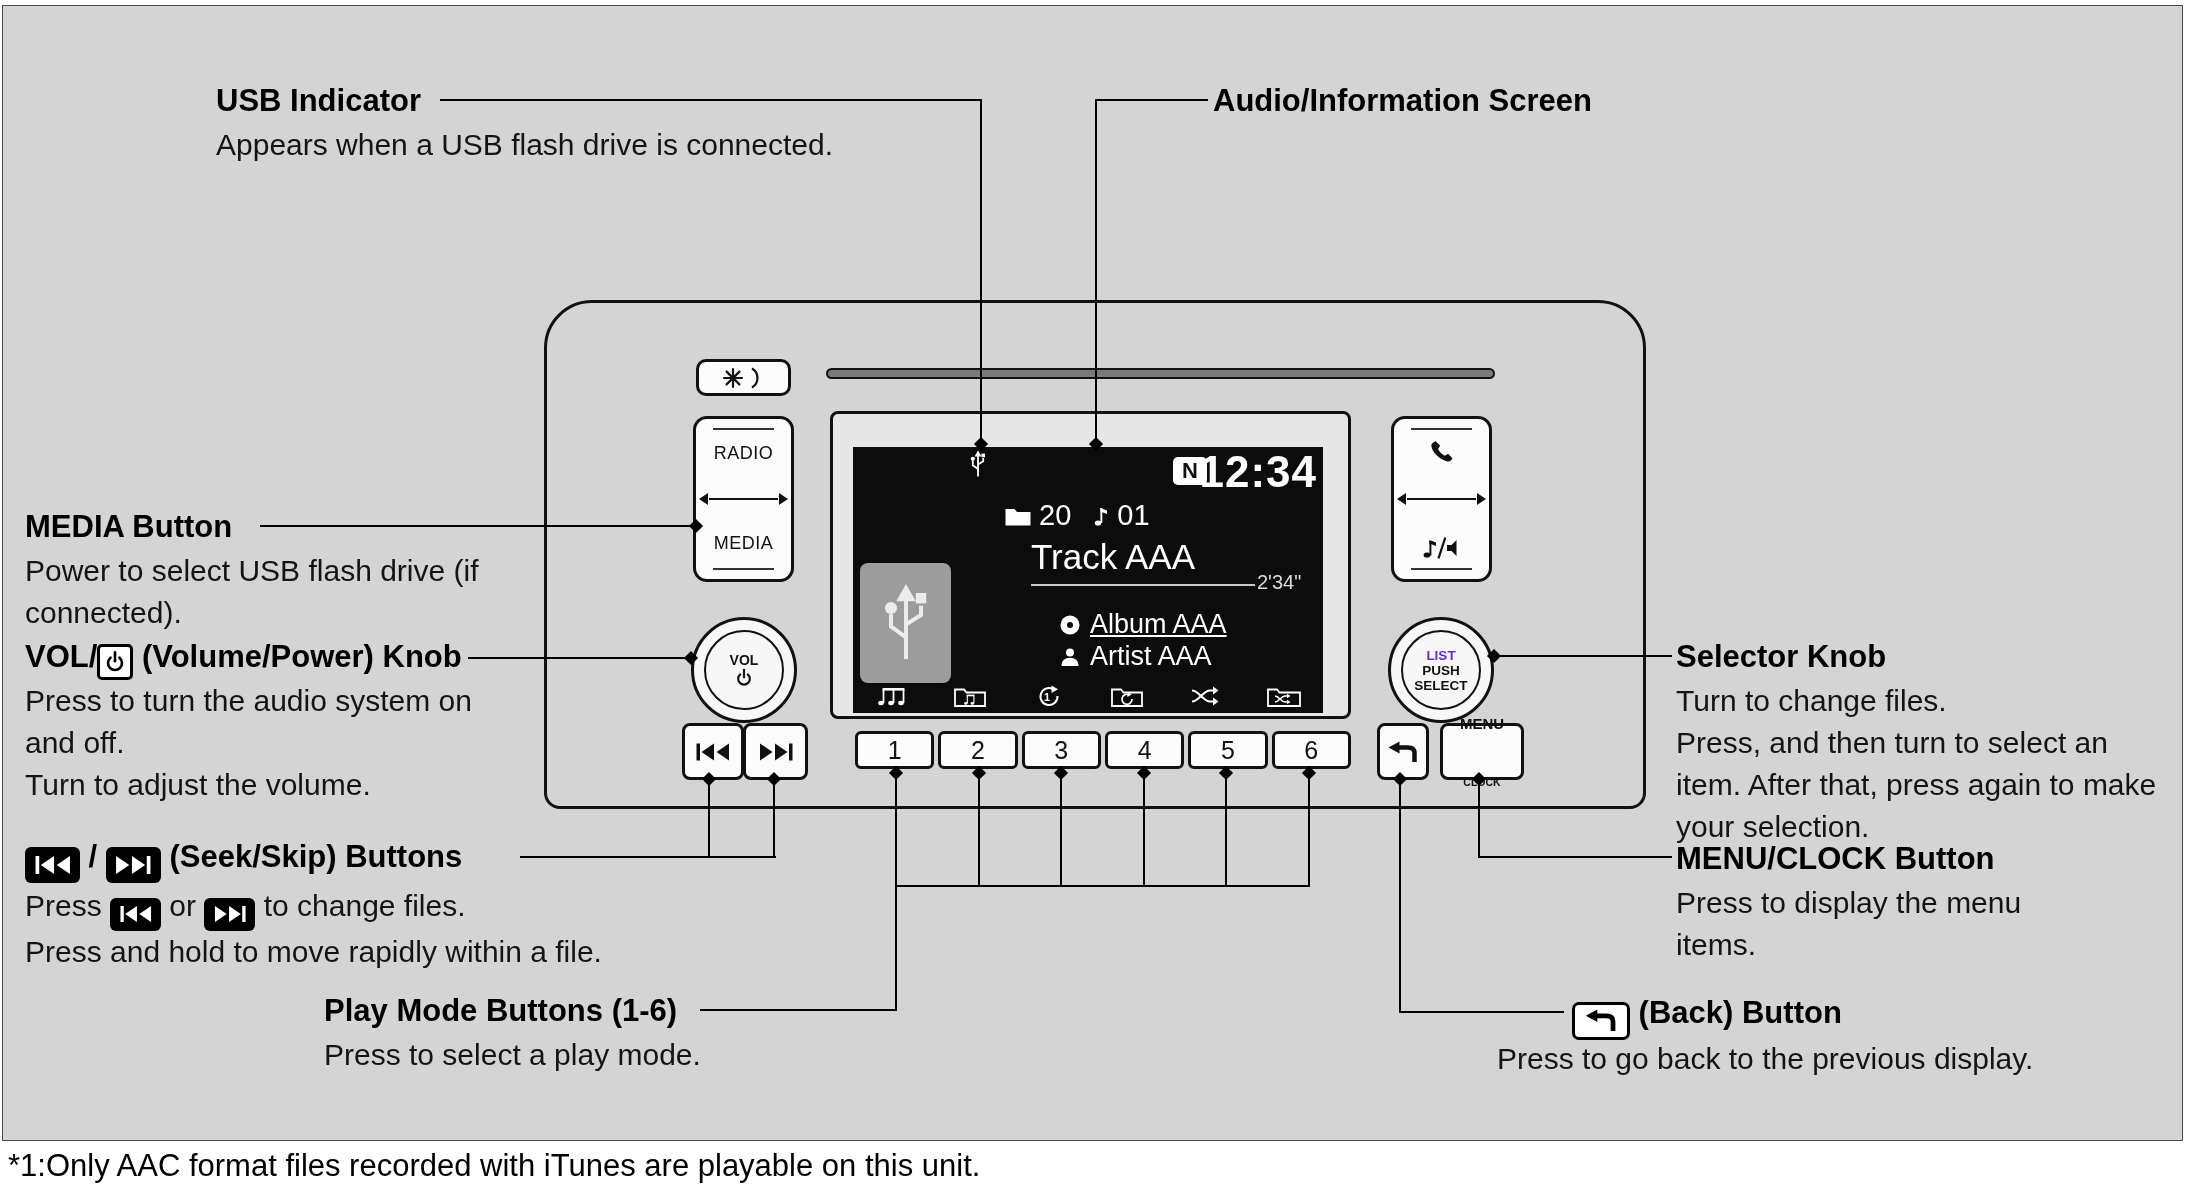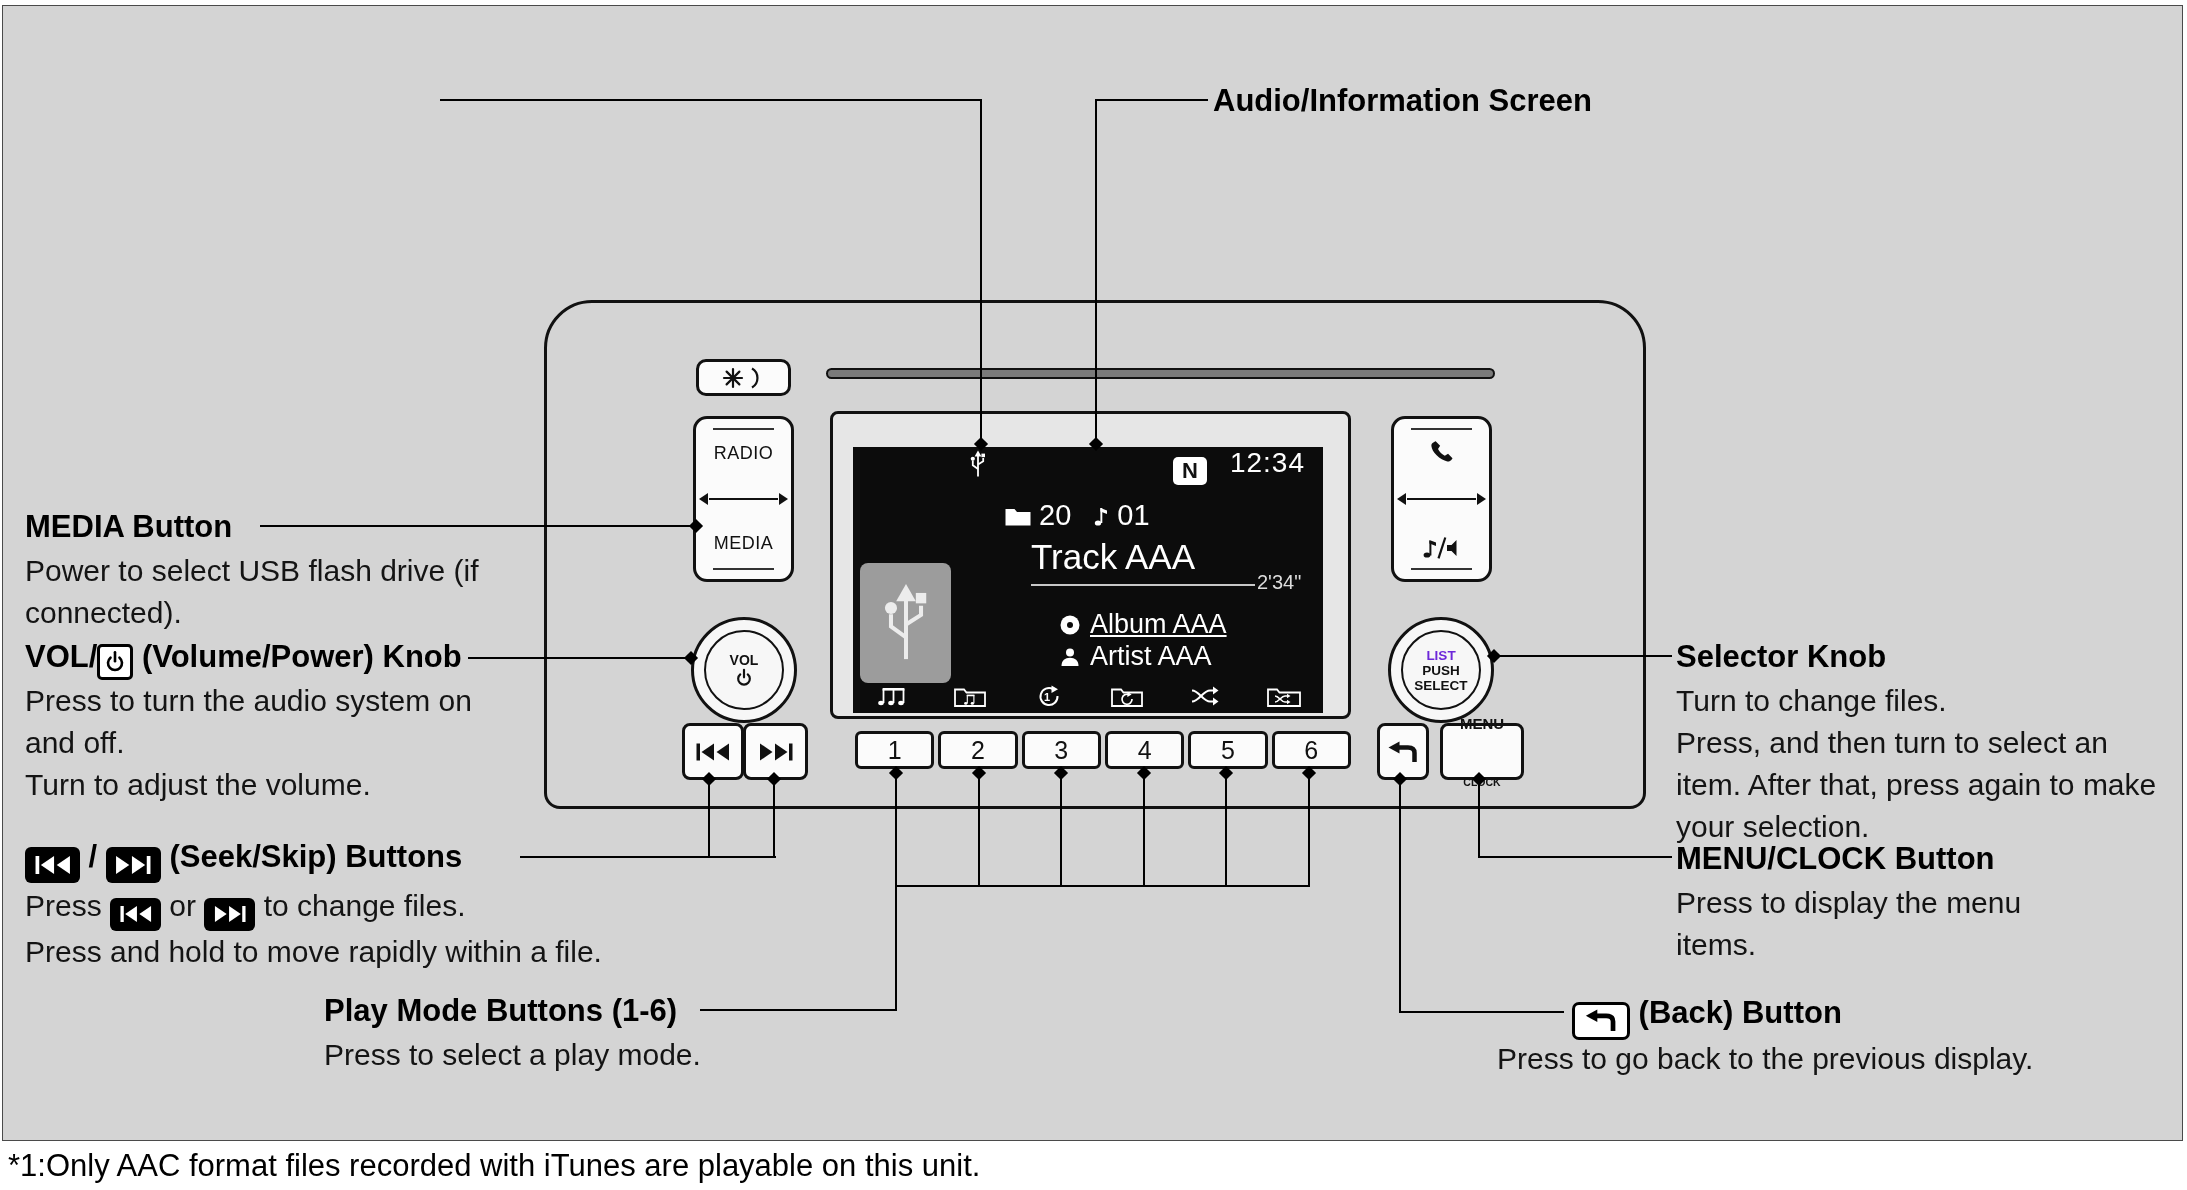--- a/index.html
+++ b/index.html
@@ -145,21 +145,21 @@
             <line x1="9" y1="26.5" x2="9" y2="5.5"></line>
               <path d="M9 19 L3.8 15.2 V11"></path>
               <path d="M9 14.5 L14.2 11.2 V8"></path>
           </g>
           <polygon points="9,0.5 5.6,6.5 12.4,6.5" fill="#fff"></polygon>
           <circle cx="3.8" cy="8.8" r="2.1" fill="#fff"></circle>
           <rect x="12.4" y="3.6" width="3.6" height="3.6" fill="#fff"></rect>
         </svg>
       </div>
       <div style="position:absolute;left:320px;top:10px;width:34px;height:28px;background:#fff;color:#111;border-radius:5px;display:flex;align-items:center;justify-content:center;font-size:22px;font-weight:bold;">N</div>
-      <div style="position:absolute;right:18px;top:0;font-size:28px;font-weight:normal;letter-spacing:1px;">12:34</div>
+      <div style="position:absolute;right:6px;top:0;font-size:44px;font-weight:bold;letter-spacing:1px;">12:34</div>
 
       <div style="position:absolute;left:152px;top:52px;display:flex;align-items:center;gap:8px;">
         <svg width="26" height="20" viewBox="0 0 26 20" fill="#fff">
             <path d="M0.5 3 H9.5 L12 6 H25.5 V19.5 H0.5 Z"></path>
           </svg>
         <span style="font-size:29px;">20</span>
         <svg width="16" height="22" viewBox="0 0 16 22" fill="#fff" style="margin-left:14px;">
           <ellipse cx="5" cy="18" rx="3.2" ry="2.6"></ellipse>
             <rect x="7.4" y="3" width="1.9" height="15"></rect>
             <path d="M7.4 3 L14 5.5 V9 L7.4 6.5 Z"></path>
@@ -300,20 +300,24 @@
   <div class="dm" style="left:891px;top:768px;"></div>
   <div class="dm" style="left:974px;top:768px;"></div>
   <div class="dm" style="left:1056px;top:768px;"></div>
   <div class="dm" style="left:1139px;top:768px;"></div>
   <div class="dm" style="left:1221px;top:768px;"></div>
   <div class="dm" style="left:1304px;top:768px;"></div>
   <div class="dm" style="left:1489px;top:651px;"></div>
   <div class="dm" style="left:1474px;top:774px;"></div>
   <div class="dm" style="left:1395px;top:774px;"></div>
 
+  <div class="abs" style="left:216px;top:78px;">
+    <div class="ttl">USB Indicator</div>
+    <div class="bdy">Appears when a USB flash drive is connected.</div>
+  </div>
 
   <div class="abs" style="left:1213px;top:78px;">
     <div class="ttl">Audio/Information Screen</div>
   </div>
 
   <div class="abs" style="left:25px;top:504px;width:480px;">
     <div class="ttl">MEDIA Button</div>
     <div class="bdy">Power to select USB flash drive (if connected).</div>
   </div>
 

